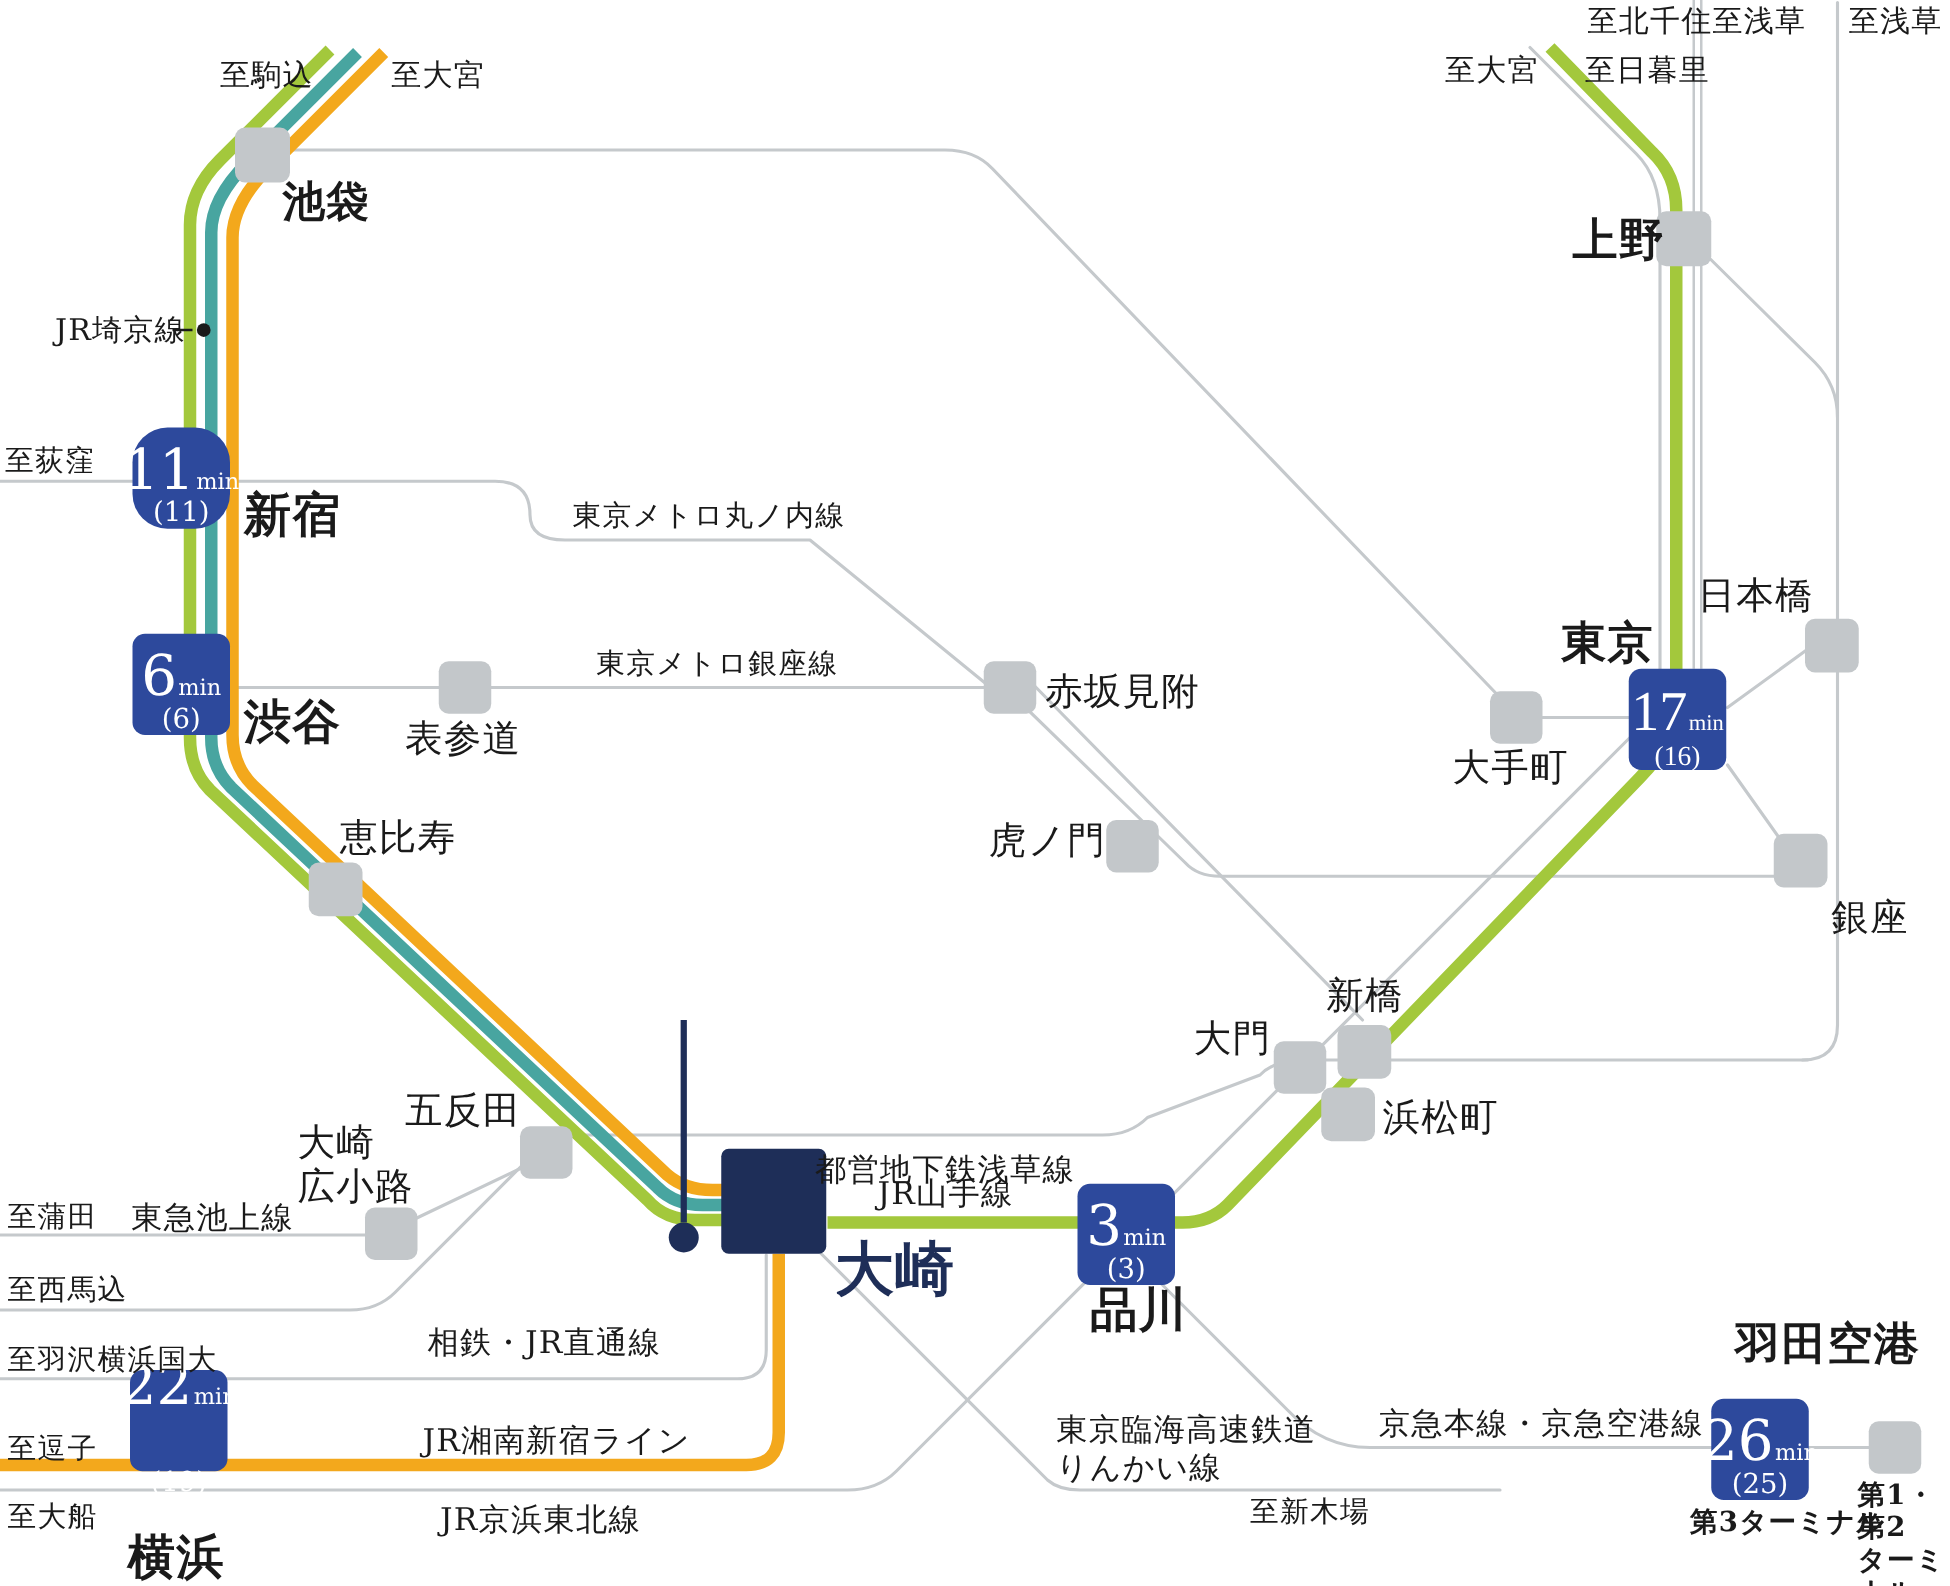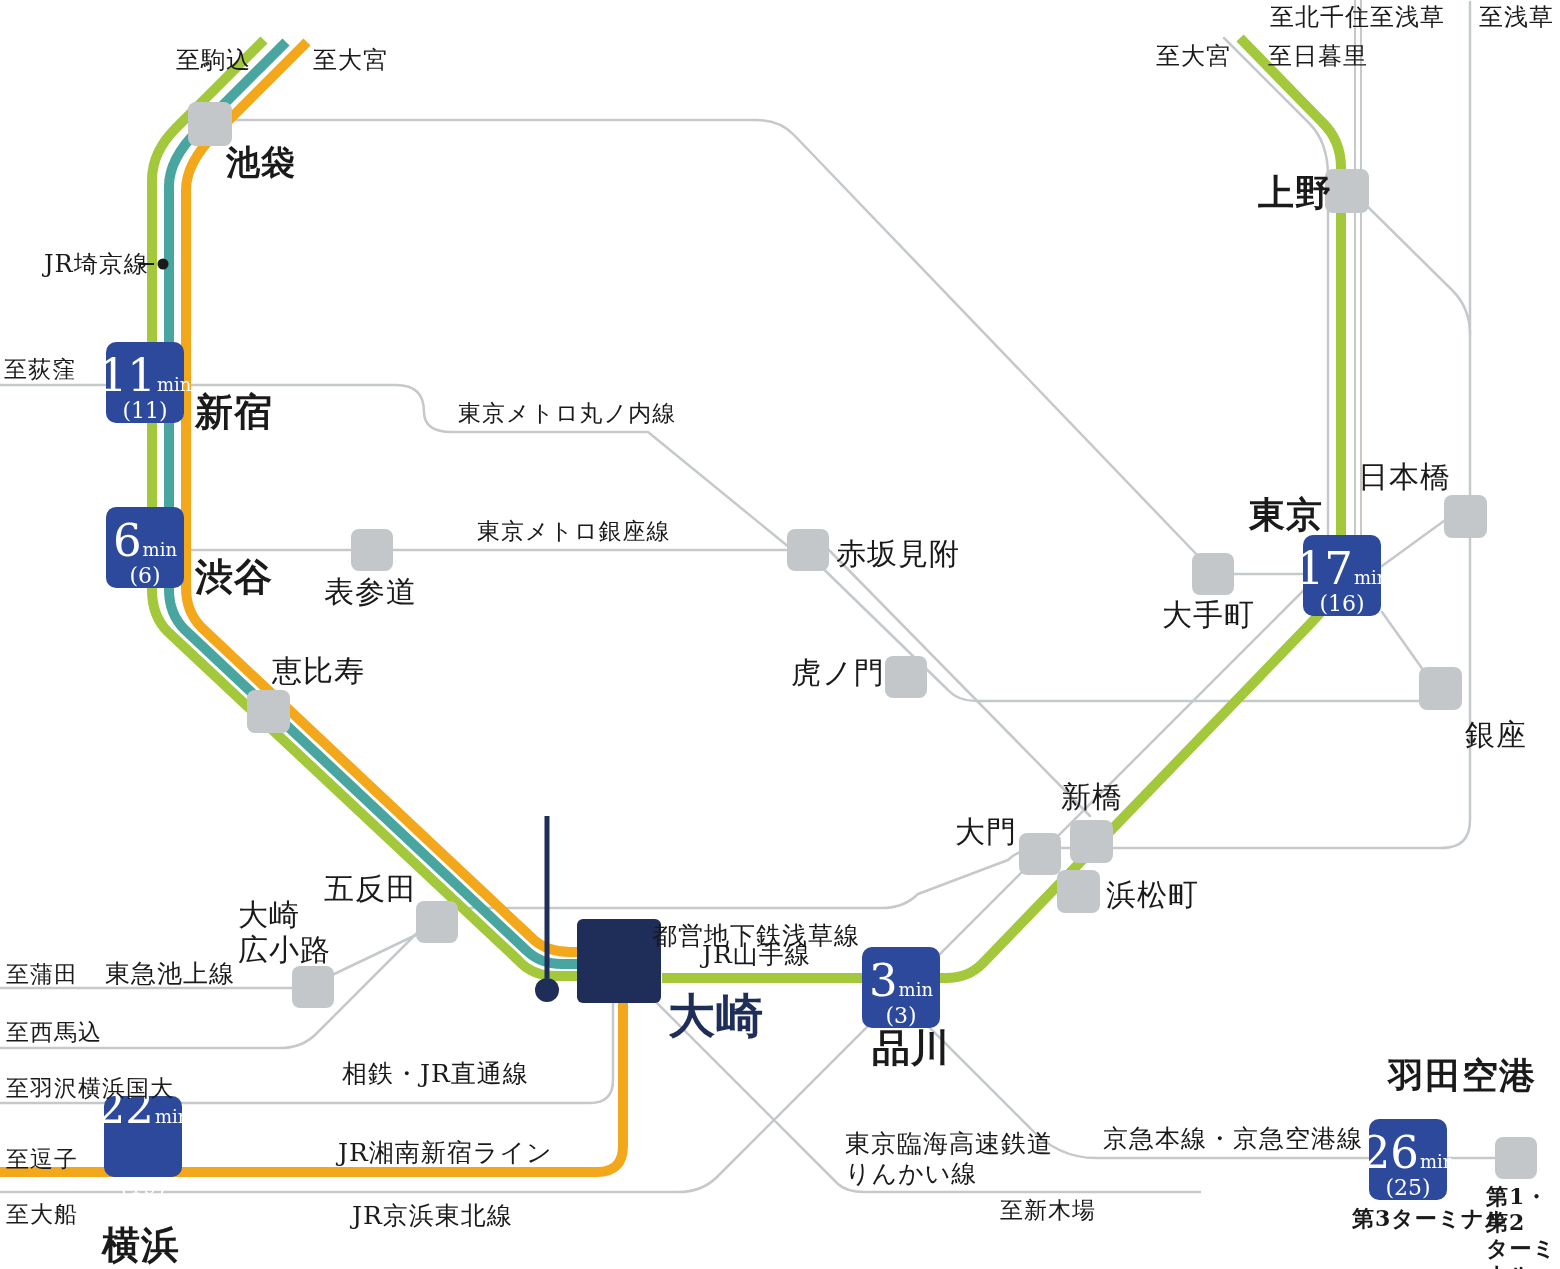--- a/index.html
+++ b/index.html
@@ -100,35 +100,35 @@
       <div class="station-sq" style="left: 1192px; top: 553px; width: 42px; height: 42px;"></div>
       <div class="station-sq" style="left: 1444px; top: 495px; width: 43px; height: 43px;"></div>
       <div class="station-sq" style="left: 1419px; top: 667px; width: 43px; height: 43px;"></div>
       <div class="station-sq" style="left: 1325px; top: 169px; width: 44px; height: 44px;"></div>
       <div class="station-sq" style="left: 1495px; top: 1137px; width: 42px; height: 42px;"></div>
     </div>
 
   <div class="main-sq"></div>
 
   <div id="badges">
-      <div class="badge" style="left: 106px; top: 342px;">
+      <div class="badge" style="left: 106px; top: 342px; border-radius: 28px;">
         <div class="row">
           <span class="bnum">11</span>
           <span class="bmin">min</span>
         </div>
         <div class="bparen">(11)</div>
       </div>
       <div class="badge" style="left: 106px; top: 507px;">
         <div class="row">
           <span class="bnum">6</span>
           <span class="bmin">min</span>
         </div>
         <div class="bparen">(6)</div>
       </div>
-      <div class="badge" style="left: 1303px; top: 535px;">
+      <div class="badge" style="left: 1303px; top: 535px; font-family: Liberation Serif, serif;">
         <div class="row">
           <span class="bnum">17</span>
           <span class="bmin">min</span>
         </div>
         <div class="bparen">(16)</div>
       </div>
       <div class="badge" style="left: 862px; top: 947px;">
         <div class="row">
           <span class="bnum">3</span>
           <span class="bmin">min</span>

